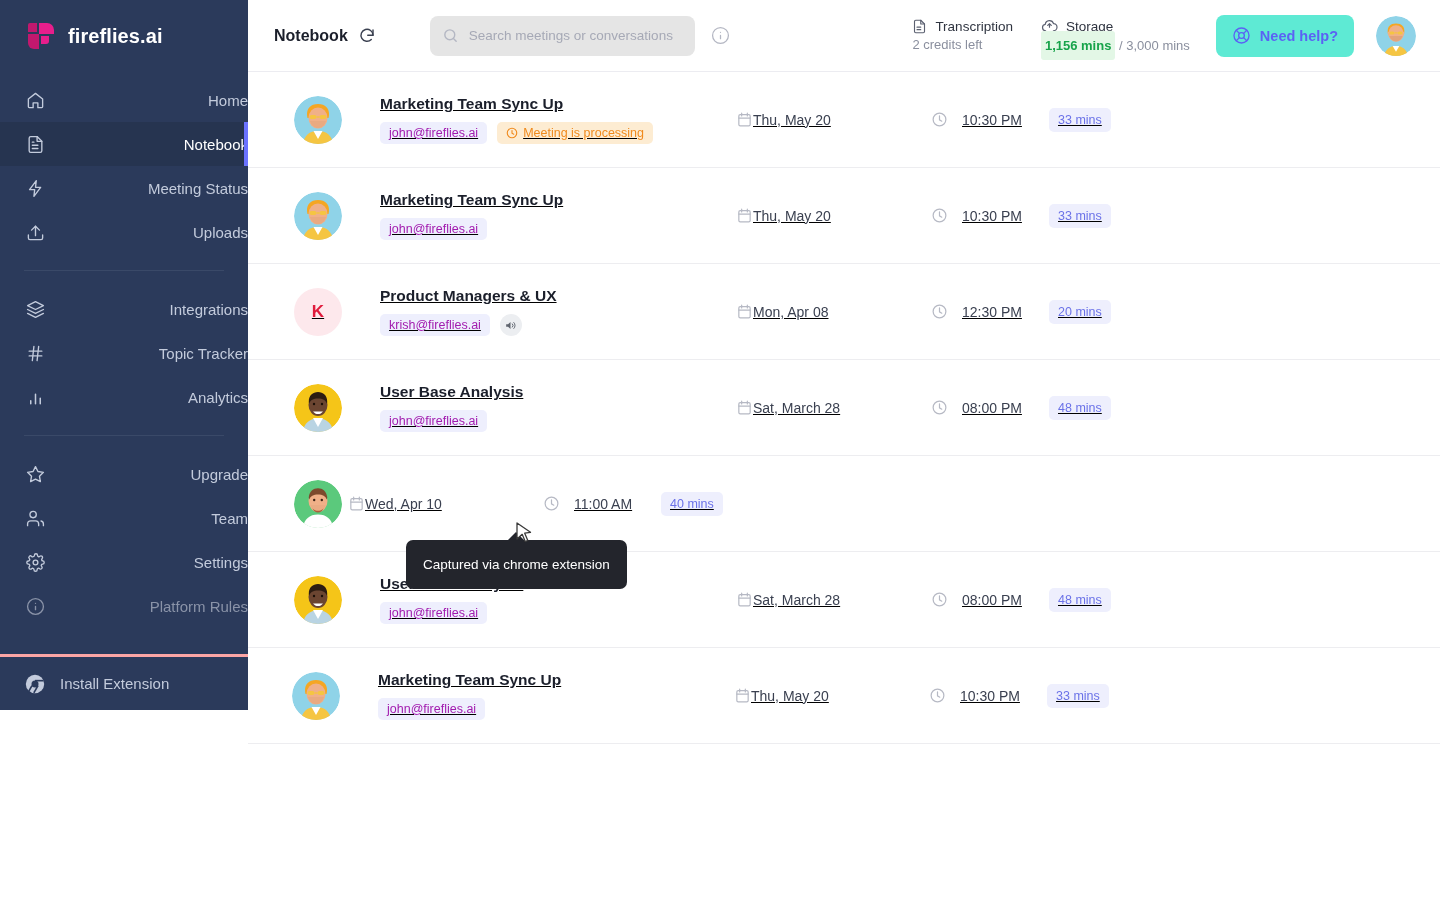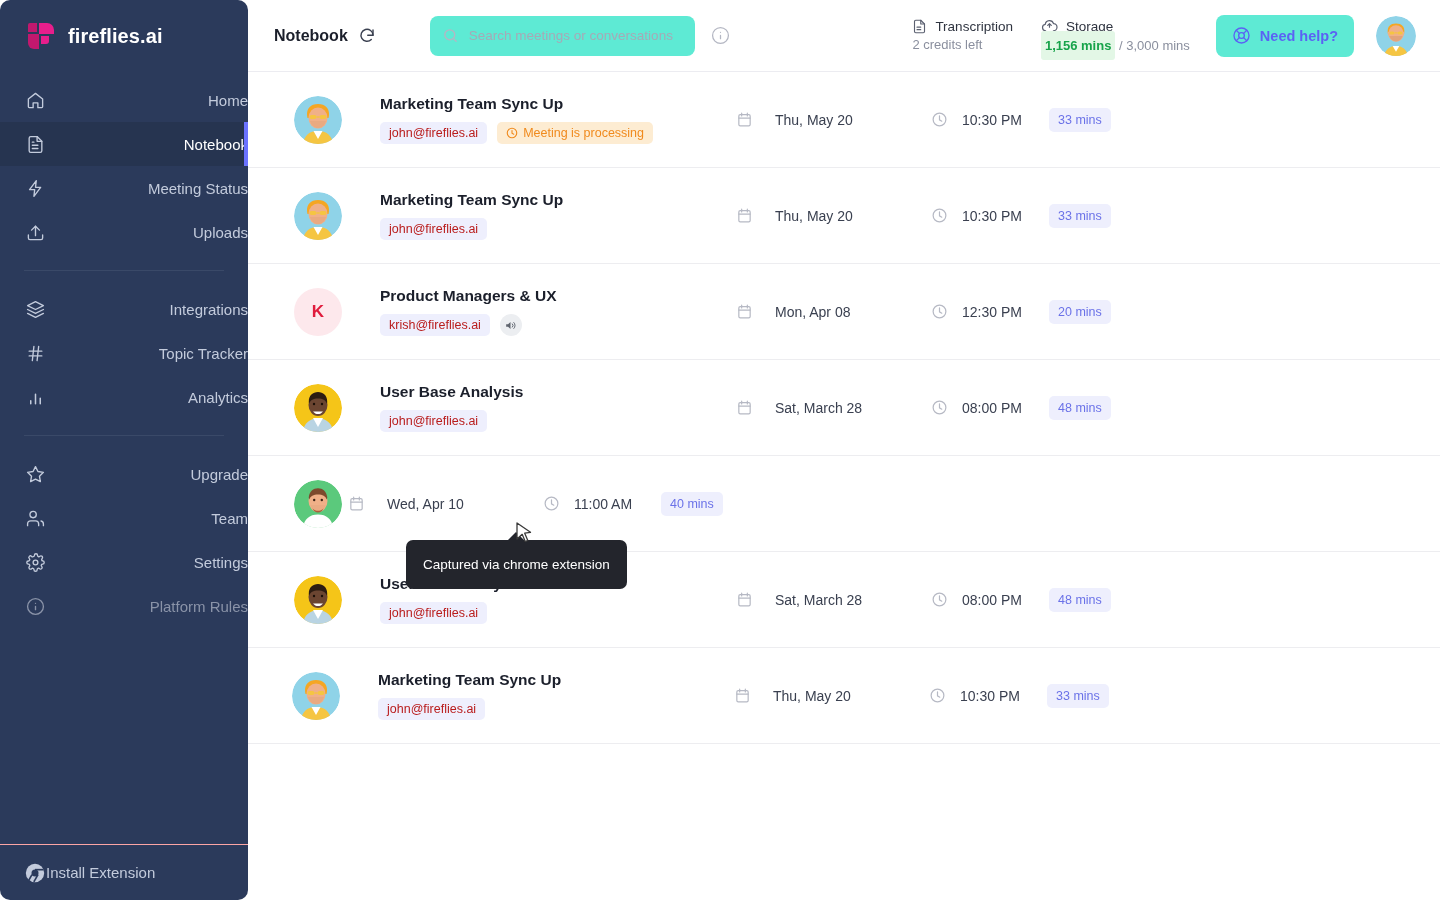--- a/index.html
+++ b/index.html
@@ -6,25 +6,25 @@
   html, body {
     width: 1440px; height: 900px;
     font-family: "Liberation Sans", sans-serif;
     background: #ffffff;
     overflow: hidden;
   }
   .app { display: flex; width: 1440px; height: 900px; }
 
   
   .sidebar {
-    width: 248px; height: 900px;
+    width: 248px; height: 710px;
     background: #2b3a5b;
     position: relative;
     flex: 0 0 248px;
-    display: flex; flex-direction: column; border-radius: 10px;
+    display: flex; flex-direction: column;
   }
   .brand {
     height: 72px; display: flex; align-items: center; padding-left: 28px; gap: 14px;
   }
   .logo-mark { width: 26px; height: 26px; position: relative; }
   .logo-mark i { position: absolute; display: block; }
   .lm1 { left:0; top:0; width:9px; height:9px; background:#c2186e; border-radius:2px 0 0 0; }
   .lm2 { left:11px; top:0; width:15px; height:11px; background:#e81e8c; border-radius:0 7px 0 0; }
   .lm3 { left:0; top:11px; width:11px; height:15px; background:#c2186e; border-radius:0 0 0 6px; }
   .lm4 { left:13px; top:13px; width:8px; height:8px; background:#e81e8c; border-radius:0 0 3px 0; }
@@ -40,35 +40,35 @@
   .nav-item.active .label { color:#ffffff; }
   .nav-item.active::after{
     content:""; position:absolute; right:0; top:0; bottom:0; width:4px; background:#6b73ff;
   }
   .nav-item.dim .label { color:#8a93a8; }
   .nav-icon { width:22px; height:22px; display:flex; align-items:center; justify-content:center; color:#c3cbdc; }
   .nav-item.dim .nav-icon { color:#8a93a8; }
   .nav-sep { height:1px; background:#3a4968; margin:16px 24px; }
 
   .install-ext {
-    margin-top:auto; height:56px; display:flex; align-items:center; gap:0;
-    padding-left:24px; border-top:1px solid #fca5a5; cursor:pointer;
+    margin-top:auto; height:56px; display:flex; align-items:center; gap:14px;
+    padding-left:24px; border-top:3px solid #fca5a5; cursor:pointer;
   }
   .install-ext .label { color:#c3cbdc; font-size:15px; }
 
   
   .main { flex:1; display:flex; flex-direction:column; min-width:0; }
   .topbar {
     height:72px; border-bottom:1px solid #ececf1; display:flex; align-items:center;
     padding:0 24px 0 26px; gap:0;
   }
   .page-title { font-size:16px; font-weight:700; color:#1b1f2b; }
   .refresh-btn { margin-left:10px; width:20px; height:20px; color:#3a4050; cursor:pointer; display:flex; align-items:center; }
   .search-wrap {
-    margin-left:52px; width:265px; height:40px; background:#5eead4; border-radius:8px;
+    margin-left:52px; width:265px; height:40px; background:#e5e5e5; border-radius:8px;
     display:flex; align-items:center; padding:0 12px; gap:10px;
   }
   .search-input {
     border:none; background:transparent; outline:none; font-size:13.5px; color:#3a4050;
     width:100%; font-family:"Liberation Sans", sans-serif;
   }
   .search-input::placeholder { color:#a6a9b6; }
   .info-btn { margin-left:16px; width:20px; height:20px; color:#b4b7c3; cursor:pointer; }
 
   .meters { margin-left:auto; display:flex; align-items:center; gap:28px; }
@@ -80,46 +80,46 @@
   .mins-rest { color:#8a8f9e; }
 
   .need-help {
     margin-left:26px; height:42px; background:#5eead4; border-radius:8px;
     display:flex; align-items:center; gap:9px; padding:0 16px; cursor:pointer;
   }
   .need-help .nh-text { color:#5b62f4; font-size:14.5px; font-weight:600; }
   .avatar-top { margin-left:22px; width:40px; height:40px; border-radius:50%; overflow:hidden; cursor:pointer; flex:0 0 40px; }
 
   
-  .list { flex:1; overflow:hidden; }
+  .list { flex:1; overflow:hidden;text-decoration:underline; }
   .row {
     height:96px; border-bottom:1px solid #ededf0; display:flex; align-items:center;
     padding-left:46px; position:relative; cursor:pointer;
   }
   .row.shifted { padding-left:44px; }
   .avatar { width:48px; height:48px; border-radius:50%; overflow:hidden; flex:0 0 48px; }
   .avatar-letter {
     width:48px; height:48px; border-radius:50%; background:#fde8ec; color:#e01b3c;
     display:flex; align-items:center; justify-content:center; font-size:17px; font-weight:700; flex:0 0 48px;
   }
   .row-info { margin-left:38px; width:350px; }
   .row-title { font-size:15.5px; font-weight:700; color:#1b1f2b; }
   .row-tags { margin-top:9px; display:flex; align-items:center; gap:10px; }
   .tag-email {
-    background:#eeeffd; color:#b91c1c; font-size:12.5px; padding:4px 9px; border-radius:5px;
+    background:#eeeffd; color:#a21caf; font-size:12.5px; padding:4px 9px; border-radius:5px;
   }
   .tag-processing {
     background:#fdecd2; color:#f08a1d; font-size:12.5px; padding:4px 9px; border-radius:5px;
     display:flex; align-items:center; gap:5px;
   }
   .src-badge {
     width:22px; height:22px; border-radius:50%; background:#eceef1;
     display:flex; align-items:center; justify-content:center; color:#5f646e; position:relative;
   }
-  .cell-date { display:flex; align-items:center; gap:22px; width:195px; margin-left:6px; }
+  .cell-date { display:flex; align-items:center; gap:0; width:195px; margin-left:6px; }
   .cell-time { display:flex; align-items:center; gap:14px; width:118px; }
   .cell-meta-text { font-size:14px; color:#3a4050; }
   .mini-icon { color:#b6b9c4; display:flex; align-items:center; }
   .dur-badge {
     background:#eeeffd; color:#6b72e8; font-size:12.5px; padding:5px 9px; border-radius:5px;
   }
 
   
   .tooltip {
     position:absolute; left:406px; top:540px; background:#23252c; color:#ffffff;

